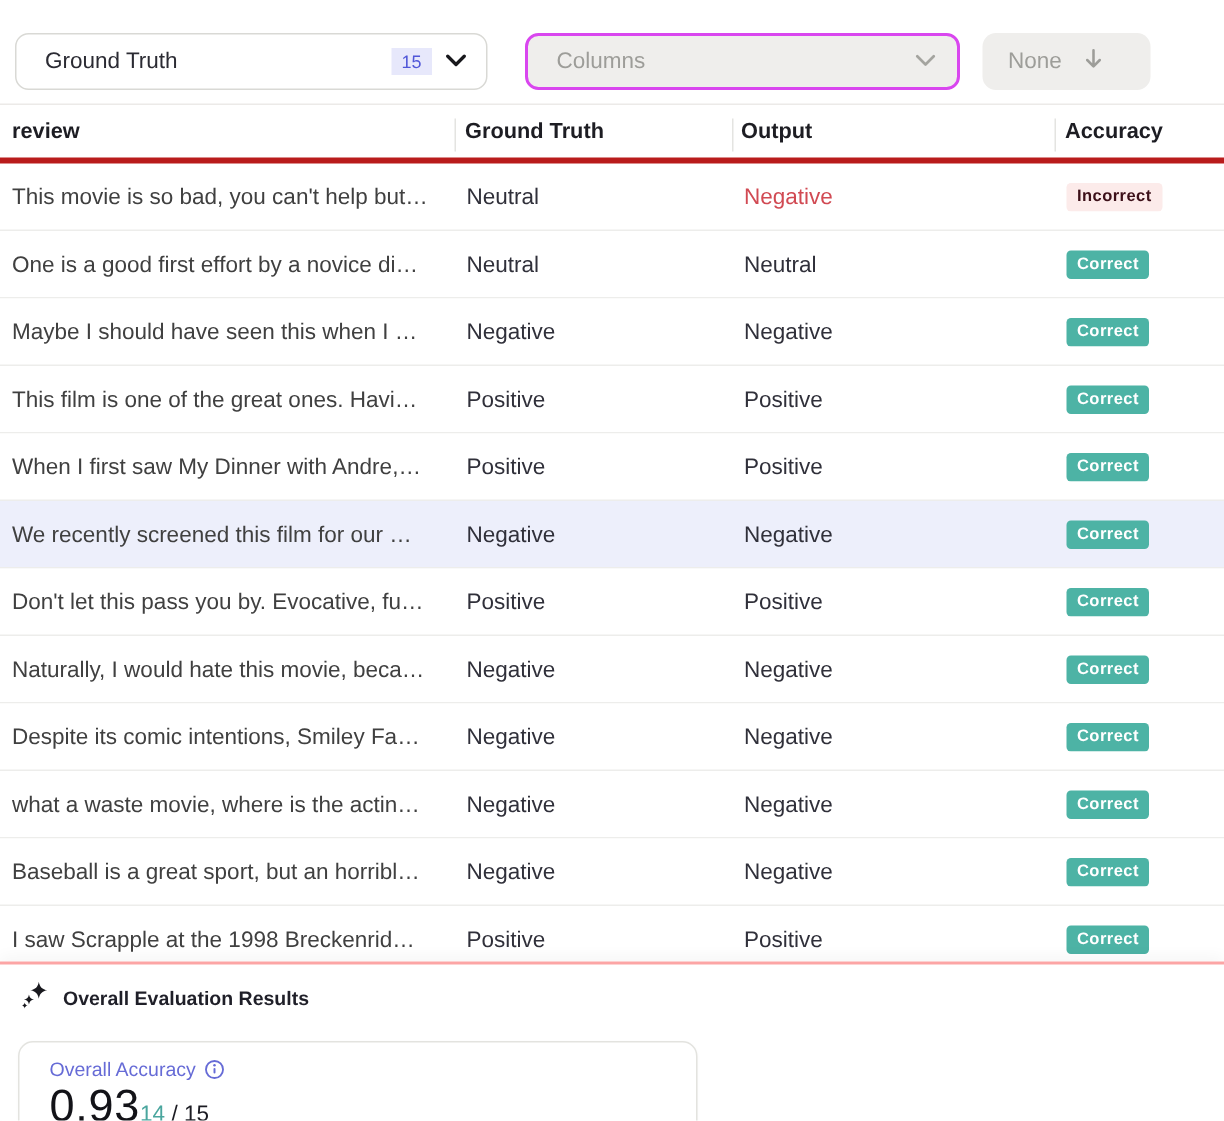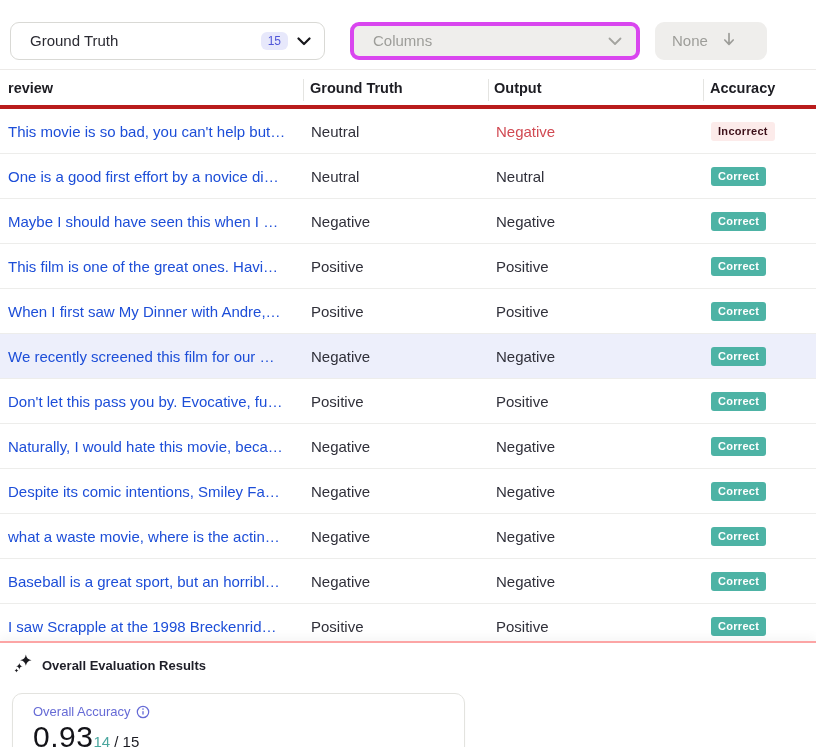--- a/index.html
+++ b/index.html
@@ -12,26 +12,26 @@
   .select {
     height: 38px; border-radius: 9px; display: flex; align-items: center;
     font-size: 15px; cursor: pointer;
   }
   .select-gt {
     width: 315px; background: #fff; border: 1px solid #d9d9d5;
     padding: 0 13px 0 19px; color: #2b2b33;
   }
   .select-gt .lbl { flex: 1; }
   .count-badge {
-    background: #e7e8fb; color: #5157d8; font-size: 12px; border-radius: 6px;
+    background: #e7e8fb; color: #5157d8; font-size: 12px; border-radius: 0;
     padding: 2px 7px; margin-right: 9px;
   }
   .chev-dark { color: #18181c; }
   .select-columns {
-    width: 290px; background: #efeeec; border: 4px solid #d946ef;
+    width: 290px; background: #efeeec; border: 2px solid #d946ef;
     padding: 0 14px 0 19px; color: #9d9d99; margin-left: 25px;
   }
   .select-columns .lbl { flex: 1; }
   .chev-gray { color: #a4a49f; }
   .sort-btn {
     width: 112px; height: 38px; margin-left: 15px; background: #efeeec; border: none;
     border-radius: 9px; color: #9d9d99; font-size: 15px; font-family: inherit;
     display: flex; align-items: center; padding: 0 0 0 17px; gap: 15px; cursor: pointer;
   }
 
@@ -52,21 +52,21 @@
   .vsep-1 { left: 303px; } .vsep-2 { left: 488px; } .vsep-3 { left: 703px; }
 
   .tbody { width: 816px; }
   .tr {
     display: grid; grid-template-columns: 303px 185px 215px 1fr;
     height: 45px; border-bottom: 1px solid #ededeb; align-items: center;
     background: #fff; cursor: pointer;
   }
   .tr.highlight { background: #edeffb; }
   .td { padding-left: 8px; font-size: 15px; color: #30303a; overflow: hidden; white-space: nowrap; }
-  .td-review { color: #1d4ed8; }
+  .td-review { color: #404040; }
   .td-output.wrong { color: #d14a53; }
   .badge {
     display: inline-block; font-size: 11px; font-weight: 700; letter-spacing: 0.3px;
     border-radius: 3px; padding: 4px 7px; line-height: 1;
   }
   .badge-correct { background: #4db3a5; color: #ffffff; }
   .badge-incorrect { background: #fcebea; color: #3d1019; }
 
   
   .panel {

